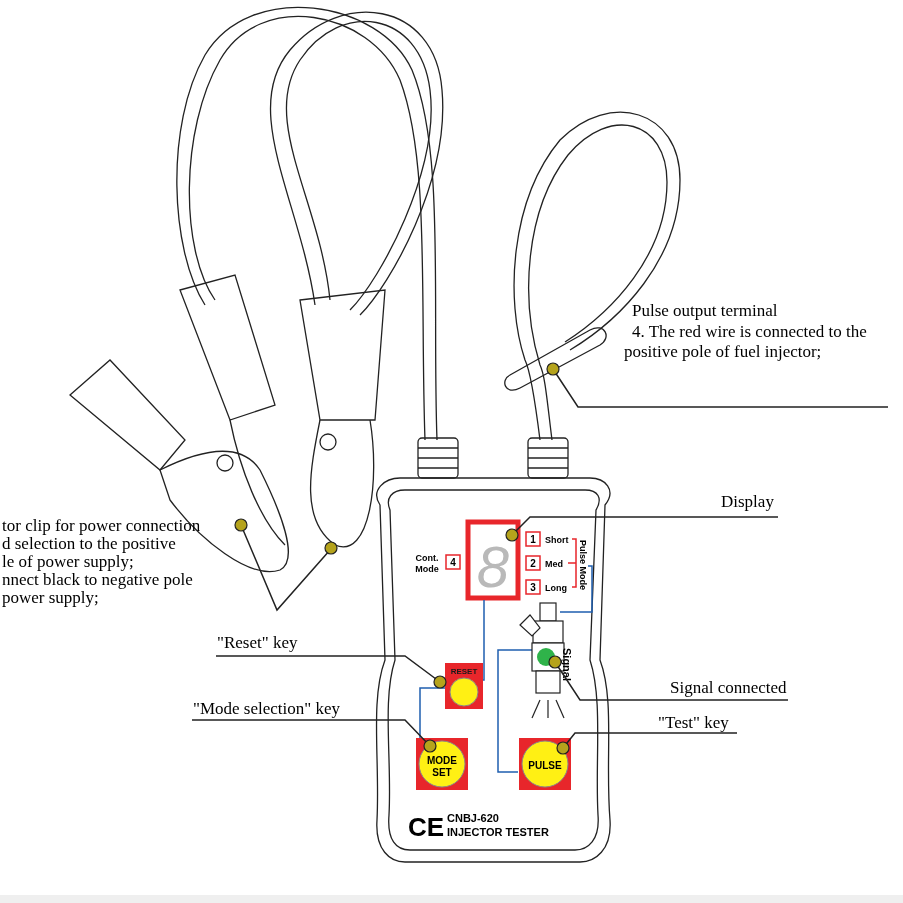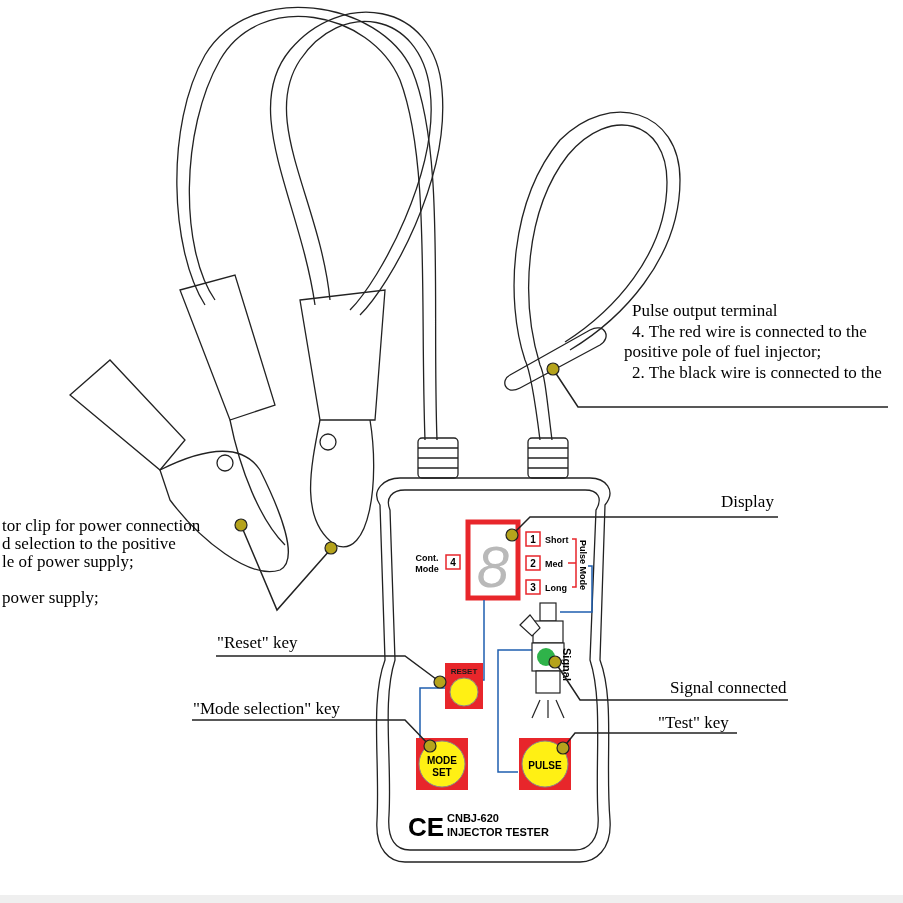--- a/index.html
+++ b/index.html
@@ -142,27 +142,27 @@
     <circle cx="430" cy="746" r="6"></circle>
     <circle cx="555" cy="662" r="6"></circle>
     <circle cx="563" cy="748" r="6"></circle>
   </g>
 </svg>
 
 
 <div class="lbl" style="left:632px; top:302px;">Pulse output terminal</div>
 <div class="lbl" style="left:632px; top:323px;">4. The red wire is connected to the</div>
 <div class="lbl" style="left:624px; top:343px;">positive pole of fuel injector;</div>
-<div class="lbl" style="left:632px; top:364px;">2. The black wire is connected to the</div>
 
 <div class="lbl" style="left:721px; top:493px;">Display</div>
 
 <div class="lbl" style="left:2px; top:517px;">tor clip for power connection</div>
 <div class="lbl" style="left:2px; top:535px;">d selection to the positive</div>
 <div class="lbl" style="left:2px; top:553px;">le of power supply;</div>
+<div class="lbl" style="left:2px; top:571px;">nnect black to negative pole</div>
 <div class="lbl" style="left:2px; top:589px;">power supply;</div>
 
 <div class="lbl" style="left:217px; top:634px;">"Reset" key</div>
 <div class="lbl" style="left:193px; top:700px;">"Mode selection" key</div>
 <div class="lbl" style="left:670px; top:679px;">Signal connected</div>
 <div class="lbl" style="left:658px; top:714px;">"Test" key</div>
 
 <div class="bottom-bar"></div>
 </div>
 

